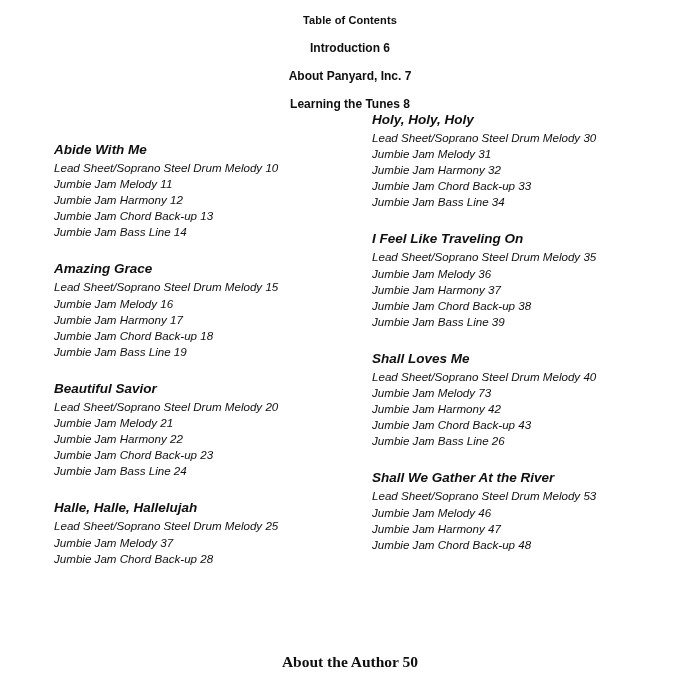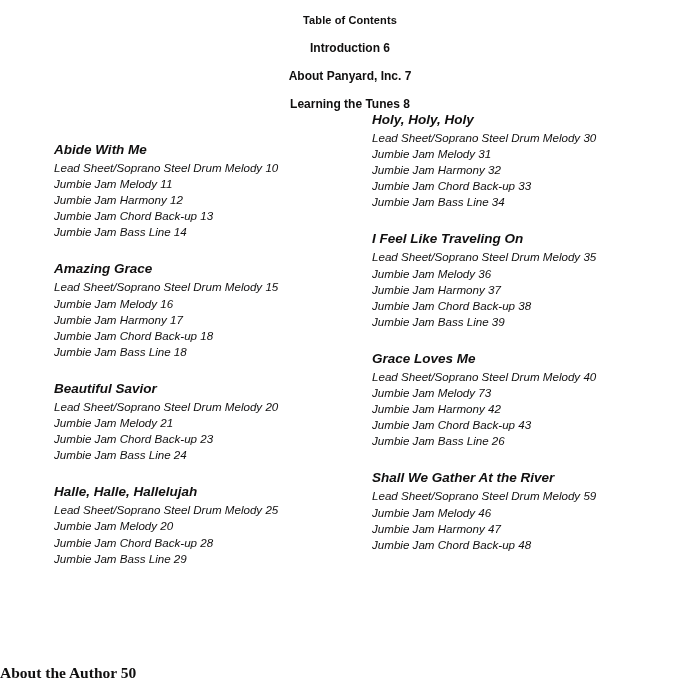--- a/index.html
+++ b/index.html
@@ -90,22 +90,22 @@
     line-height: 16.1px;
     white-space: nowrap;
   }
 
   
   .footer {
     position: absolute;
     left: 0;
     bottom: 0;
     width: 700px;
-    text-align: left;
-    padding-bottom: 18px;
+    text-align: center;
+    padding-bottom: 29px;
   }
   .footer-text {
     font-family: "Liberation Serif", serif;
     font-size: 15.5px;
     font-weight: bold;
     line-height: 18px;
     margin: 0;
   }
 </style>
 </head>
@@ -135,41 +135,41 @@
       </ul>
     </div>
 
     <div class="song-block">
       <h2 class="song-title">Amazing Grace</h2>
       <ul class="song-entries">
         <li class="song-entry">Lead Sheet/Soprano Steel Drum Melody 15</li>
         <li class="song-entry">Jumbie Jam Melody 16</li>
         <li class="song-entry">Jumbie Jam Harmony 17</li>
         <li class="song-entry">Jumbie Jam Chord Back-up 18</li>
-        <li class="song-entry">Jumbie Jam Bass Line 18</li>
+        <li class="song-entry">Jumbie Jam Bass Line 19</li>
       </ul>
     </div>
 
     <div class="song-block">
       <h2 class="song-title">Beautiful Savior</h2>
       <ul class="song-entries">
         <li class="song-entry">Lead Sheet/Soprano Steel Drum Melody 20</li>
         <li class="song-entry">Jumbie Jam Melody 21</li>
+        <li class="song-entry">Jumbie Jam Harmony 22</li>
         <li class="song-entry">Jumbie Jam Chord Back-up 23</li>
         <li class="song-entry">Jumbie Jam Bass Line 24</li>
       </ul>
     </div>
 
     <div class="song-block">
       <h2 class="song-title">Halle, Halle, Hallelujah</h2>
       <ul class="song-entries">
         <li class="song-entry">Lead Sheet/Soprano Steel Drum Melody 25</li>
-        <li class="song-entry">Jumbie Jam Melody 20</li>
+        <li class="song-entry">Jumbie Jam Melody 37</li>
         <li class="song-entry">Jumbie Jam Chord Back-up 28</li>
-        <li class="song-entry">Jumbie Jam Bass Line 29</li>
       </ul>
     </div>
 
   </section>
 
   <section class="column column-right">
 
     <div class="song-block">
       <h2 class="song-title">Holy, Holy, Holy</h2>
       <ul class="song-entries">
@@ -186,34 +186,34 @@
       <ul class="song-entries">
         <li class="song-entry">Lead Sheet/Soprano Steel Drum Melody 35</li>
         <li class="song-entry">Jumbie Jam Melody 36</li>
         <li class="song-entry">Jumbie Jam Harmony 37</li>
         <li class="song-entry">Jumbie Jam Chord Back-up 38</li>
         <li class="song-entry">Jumbie Jam Bass Line 39</li>
       </ul>
     </div>
 
     <div class="song-block">
-      <h2 class="song-title">Grace Loves Me</h2>
+      <h2 class="song-title">Shall Loves Me</h2>
       <ul class="song-entries">
         <li class="song-entry">Lead Sheet/Soprano Steel Drum Melody 40</li>
         <li class="song-entry">Jumbie Jam Melody 73</li>
         <li class="song-entry">Jumbie Jam Harmony 42</li>
         <li class="song-entry">Jumbie Jam Chord Back-up 43</li>
         <li class="song-entry">Jumbie Jam Bass Line 26</li>
       </ul>
     </div>
 
     <div class="song-block">
       <h2 class="song-title">Shall We Gather At the River</h2>
       <ul class="song-entries">
-        <li class="song-entry">Lead Sheet/Soprano Steel Drum Melody 59</li>
+        <li class="song-entry">Lead Sheet/Soprano Steel Drum Melody 53</li>
         <li class="song-entry">Jumbie Jam Melody 46</li>
         <li class="song-entry">Jumbie Jam Harmony 47</li>
         <li class="song-entry">Jumbie Jam Chord Back-up 48</li>
       </ul>
     </div>
 
   </section>
 
 </main>
 

